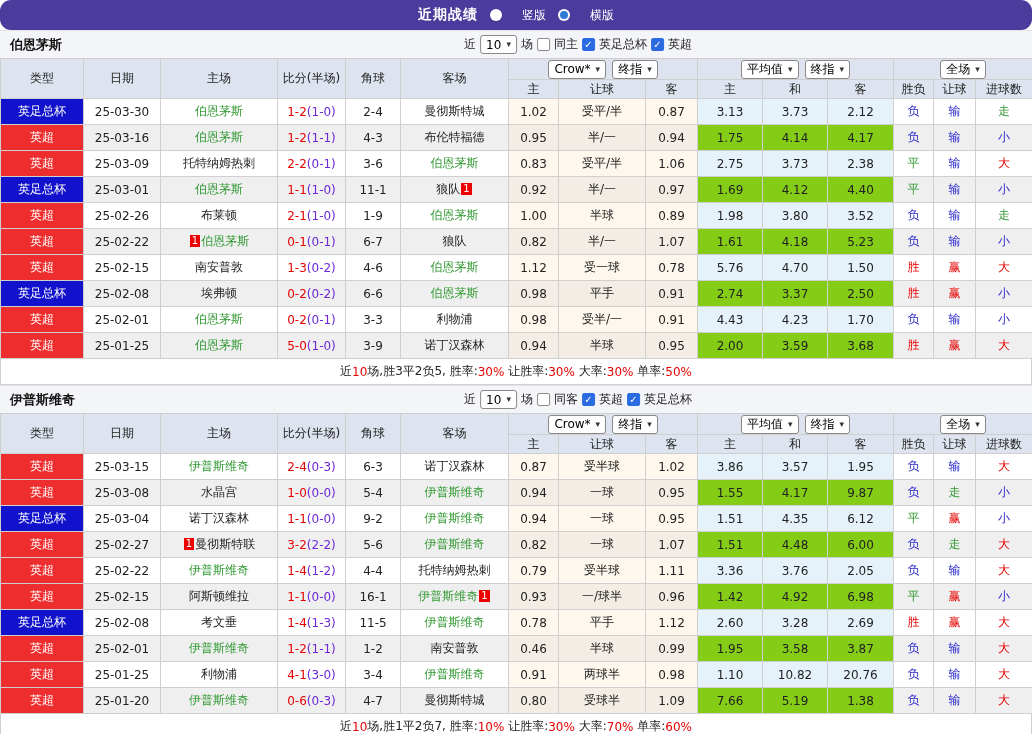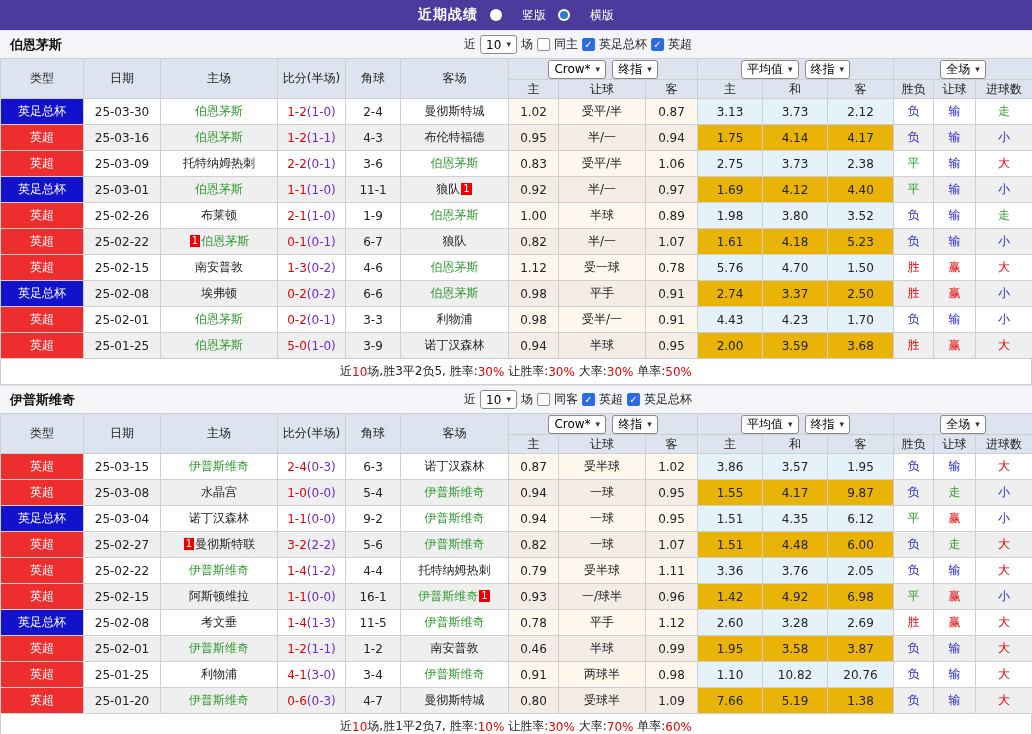--- a/index.html
+++ b/index.html
@@ -1,20 +1,20 @@
 <!DOCTYPE html>
 <html><head>
 <meta charset="utf-8">
 <style>
   html,body{margin:0;padding:0;background:#fff;}
   body{width:1032px;font-family:"DejaVu Sans","Liberation Sans",sans-serif;color:#222;}
   .app{width:1032px;}
 
   
-  .title-bar{height:30px;background:#4B3B9C;display:flex;align-items:center;justify-content:center;gap:12px;color:#fff;}
+  .title-bar{height:30px;background:#4B3B9C;display:flex;align-items:center;justify-content:center;gap:12px;color:#fff;border-radius:11px;}
   .page-title{font-size:14px;font-weight:bold;letter-spacing:1px;}
   .radio-opt{display:inline-flex;align-items:center;gap:20px;font-size:12px;cursor:pointer;color:#fff;}
   .radio{width:12px;height:12px;border-radius:50%;background:#fff;display:inline-block;position:relative;}
   .radio.selected::after{content:"";position:absolute;left:2px;top:2px;width:8px;height:8px;background:#2E7BD6;border-radius:50%;}
 
   
   .section-bar{height:27px;background:#F4F5F8;display:flex;align-items:center;position:relative;border-top:1px solid #E3E3E3;}
   .team-name{font-weight:bold;font-size:13px;color:#111;margin-left:10px;}
   .filter{position:absolute;left:50%;transform:translateX(calc(-50% + 62px));display:flex;align-items:center;gap:3px;font-size:12px;white-space:nowrap;}
   .filter .lbl{margin:0 1px;}
@@ -32,21 +32,21 @@
   th,td{border:1px solid #CFCFCF;text-align:center;padding:0;white-space:nowrap;overflow:hidden;}
   thead th{background:#DEE4EF;font-weight:normal;color:#222;height:18px;}
   tr.hdr-selects th{height:20px;}
   .sel-wrap{display:flex;align-items:center;justify-content:center;gap:6px;}
   tbody td{height:25px;}
   tr.row-w td{background:#FFFFFF;}
   tr.row-g td{background:#EFEFEF;}
   tr.row-w td.c-odds{background:#FDF7EE;}
   tr.row-g td.c-odds{background:#F3EDE5;}
   tr.row-w td.c-avg{background:#E6F2FA;}
-  tr.row-g td.c-avg{background:#eab308;}
+  tr.row-g td.c-avg{background:#84cc16;}
   td.lg-red{background:#EE2E2E !important;color:#fff;}
   td.lg-blue{background:#1212CC !important;color:#fff;}
   .tm-g{color:#339933;}
   .ft{color:#E60000;}
   .ht{color:#6d28d9;}
   .t-red{color:#E60000;}
   .t-blue{color:#2929CC;}
   .t-green{color:#339933;}
   .card{display:inline-block;background:#EE0000;color:#fff;font-size:10px;line-height:12px;padding:0 2px;margin:0 1px;vertical-align:1px;}
 

